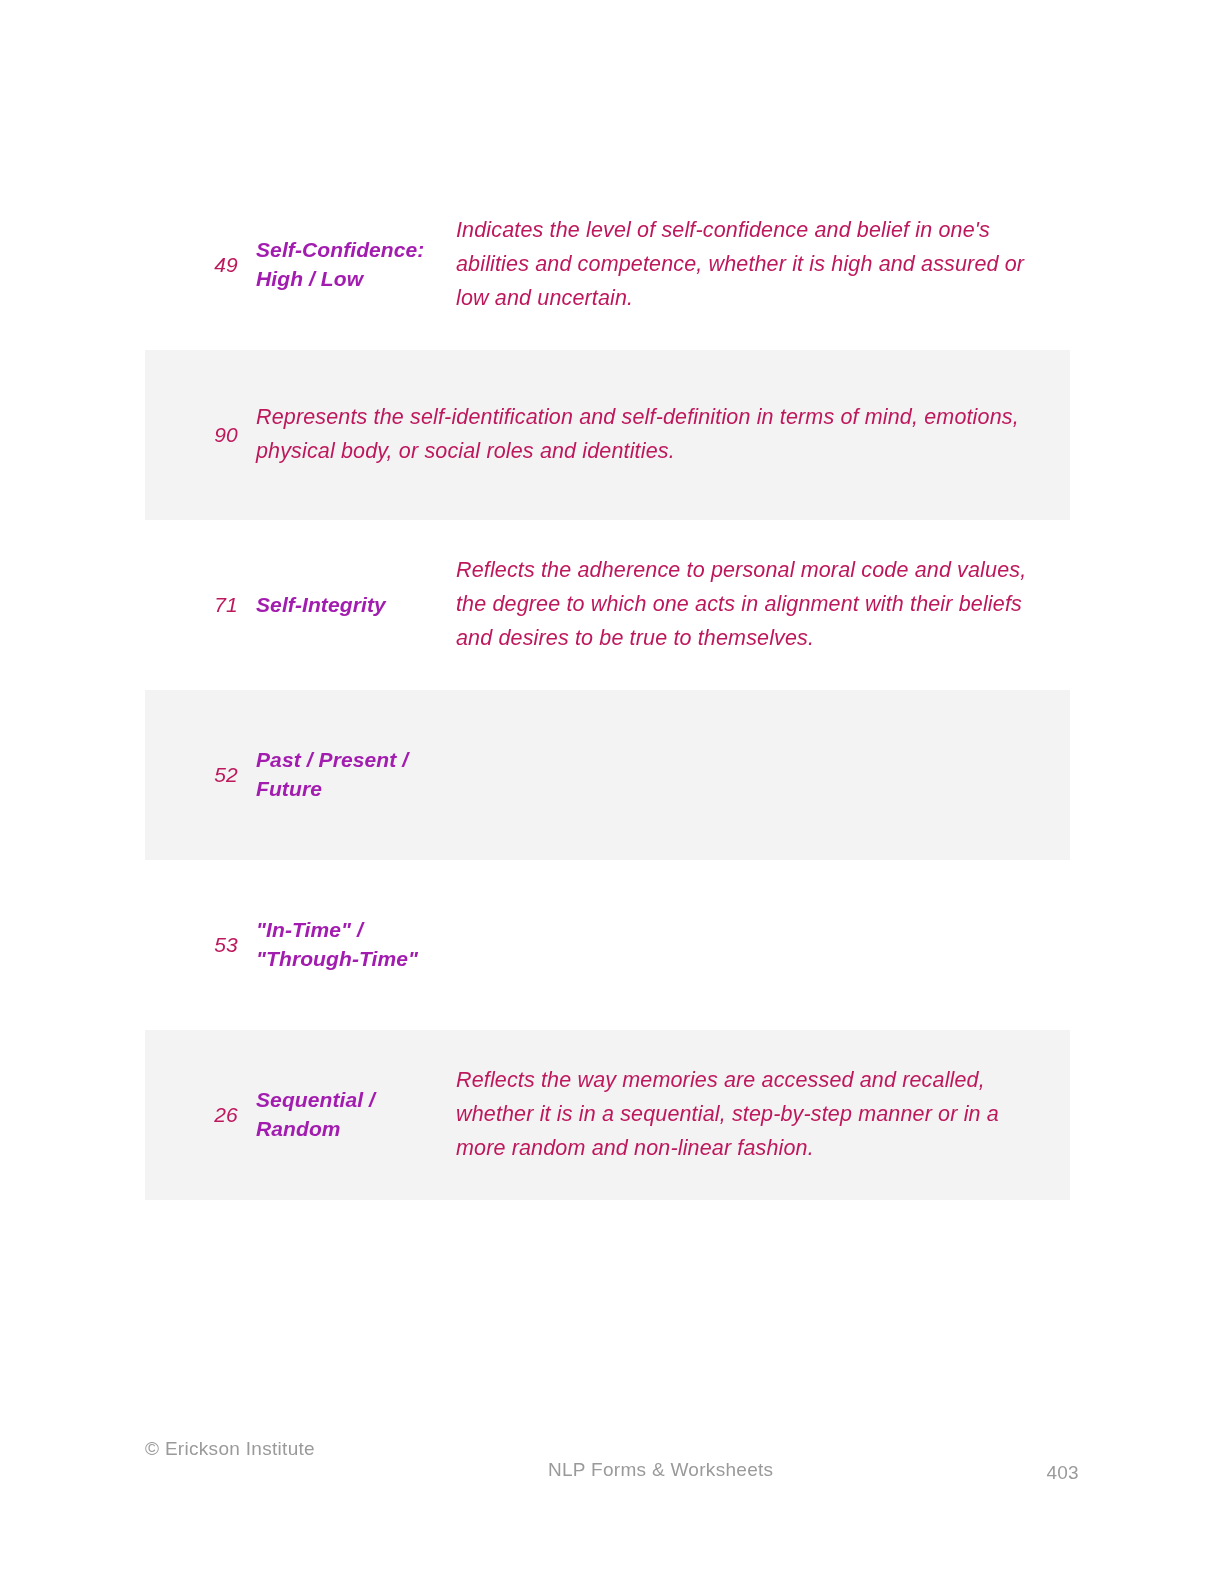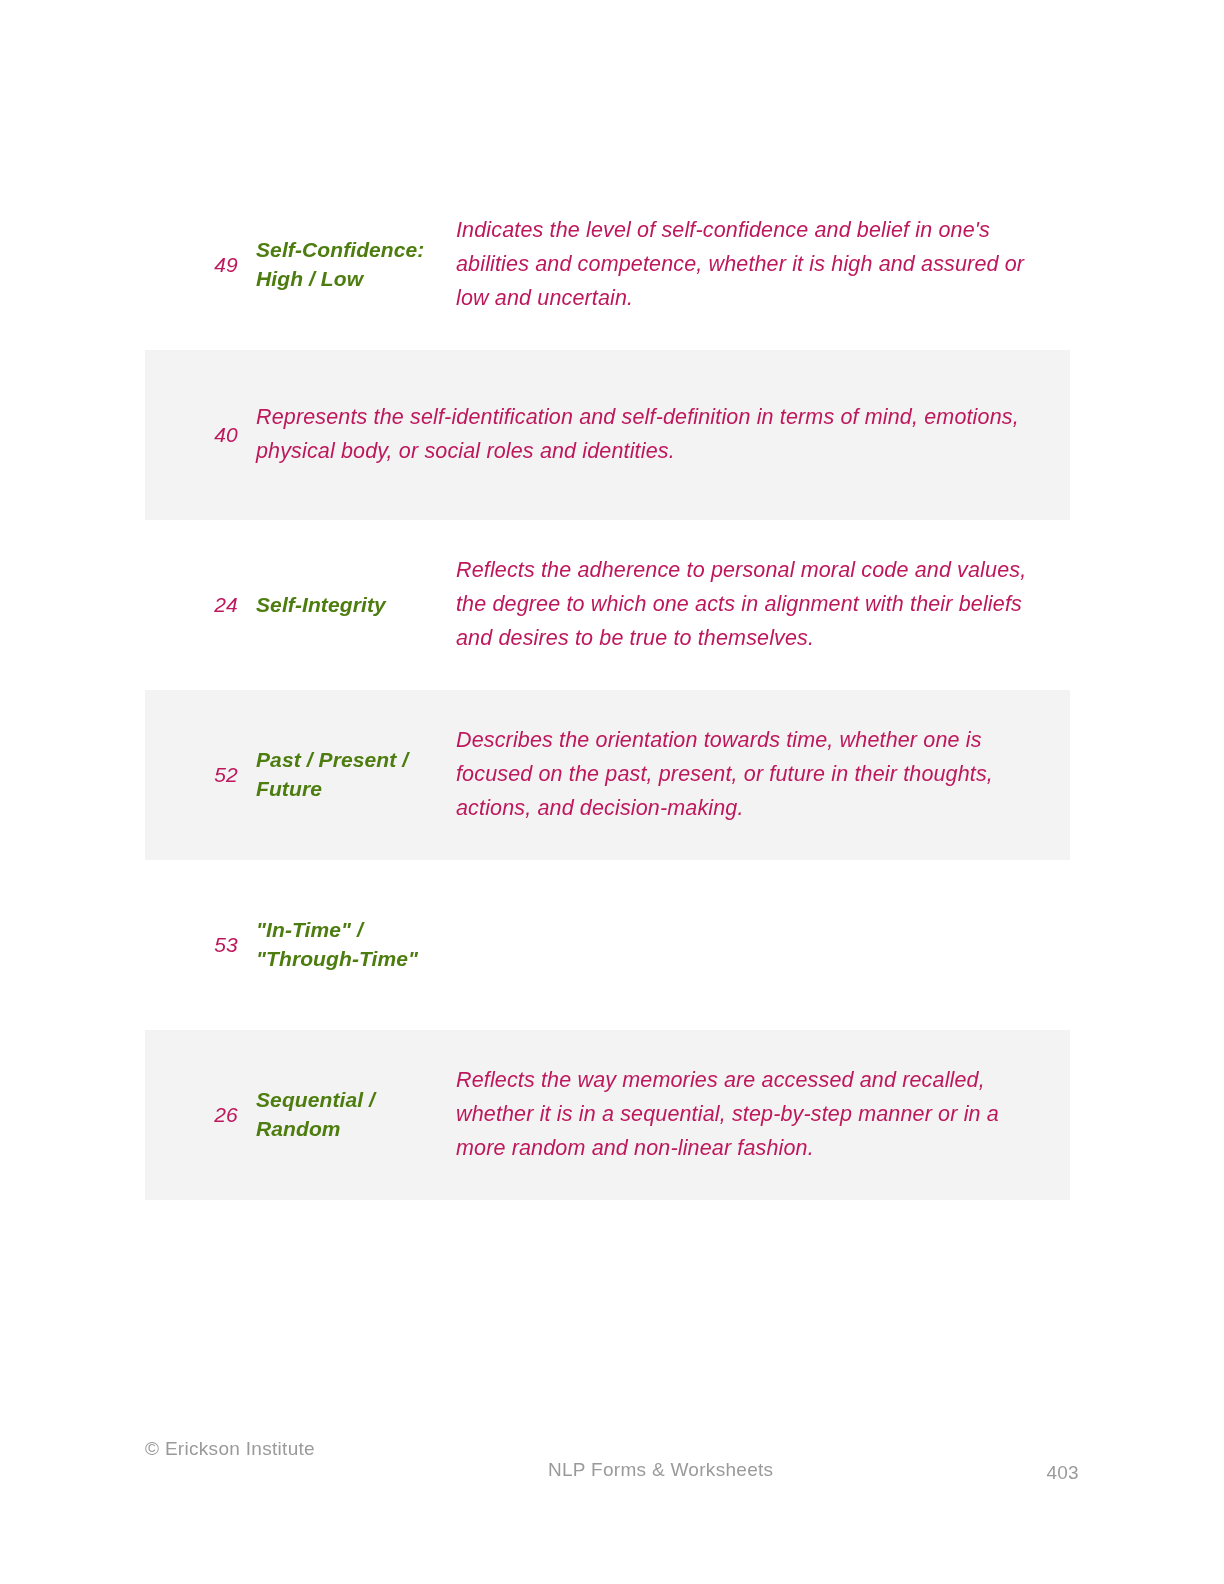--- a/index.html
+++ b/index.html
@@ -56,21 +56,21 @@
     letter-spacing: .2px;
   }
 
   .cell-term {
     flex: 0 0 200px;
     box-sizing: border-box;
     padding-left: 0px;
     font-style: italic;
     font-weight: 700;
     font-size: 21px;
-    color: #4d7c0f;
+    color: #a21caf;
     line-height: 1.37;
     letter-spacing: .1px;
     word-break: break-word;
   }
 
   .cell-desc {
     flex: 1 1 auto;
     box-sizing: border-box;
     padding-right: 18px;
     font-style: italic;
@@ -106,34 +106,33 @@
 
   <div class="table">
 
     <div class="row plain">
       <div class="cell-num">49</div>
       <div class="cell-term">Self-Confidence: High / Low</div>
       <div class="cell-desc">Indicates the level of self-confidence and belief in one's abilities and competence, whether it is high and assured or low and uncertain.</div>
     </div>
 
     <div class="row shaded">
-      <div class="cell-num">40</div>
+      <div class="cell-num">90</div>
       <div class="cell-desc">Represents the self-identification and self-definition in terms of mind, emotions, physical body, or social roles and identities.</div>
     </div>
 
     <div class="row plain">
-      <div class="cell-num">24</div>
+      <div class="cell-num">71</div>
       <div class="cell-term">Self-Integrity</div>
       <div class="cell-desc">Reflects the adherence to personal moral code and values, the degree to which one acts in alignment with their beliefs and desires to be true to themselves.</div>
     </div>
 
     <div class="row shaded">
       <div class="cell-num">52</div>
       <div class="cell-term">Past / Present / Future</div>
-      <div class="cell-desc">Describes the orientation towards time, whether one is focused on the past, present, or future in their thoughts, actions, and decision-making.</div>
     </div>
 
     <div class="row plain">
       <div class="cell-num">53</div>
       <div class="cell-term">"In-Time" / "Through-Time"</div>
     </div>
 
     <div class="row shaded">
       <div class="cell-num">26</div>
       <div class="cell-term">Sequential / Random</div>

